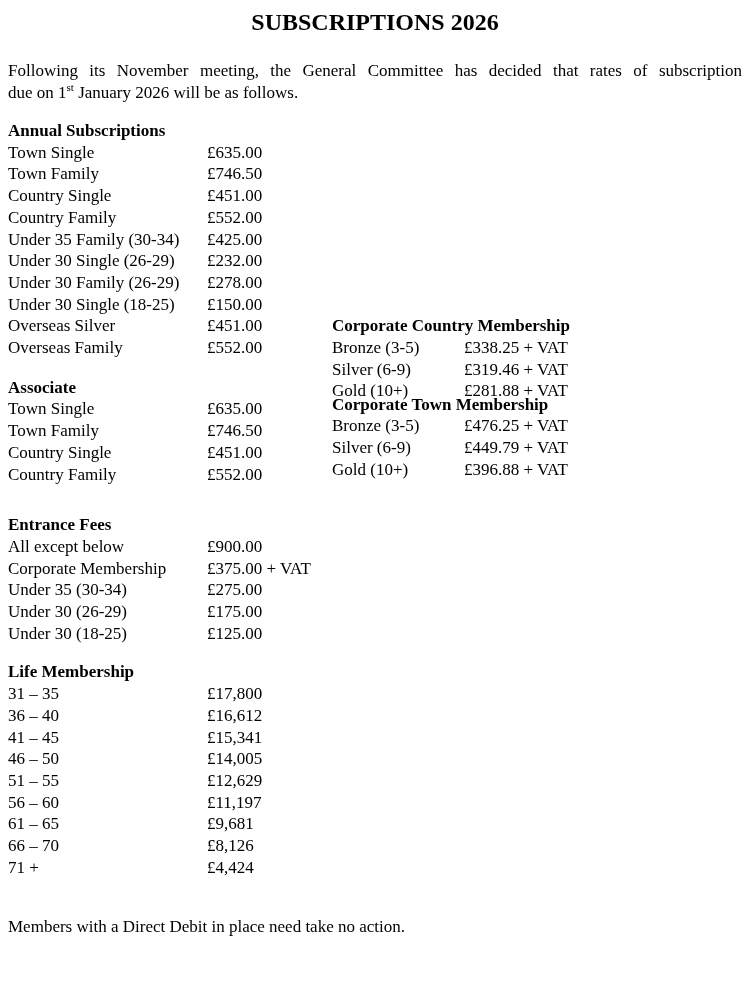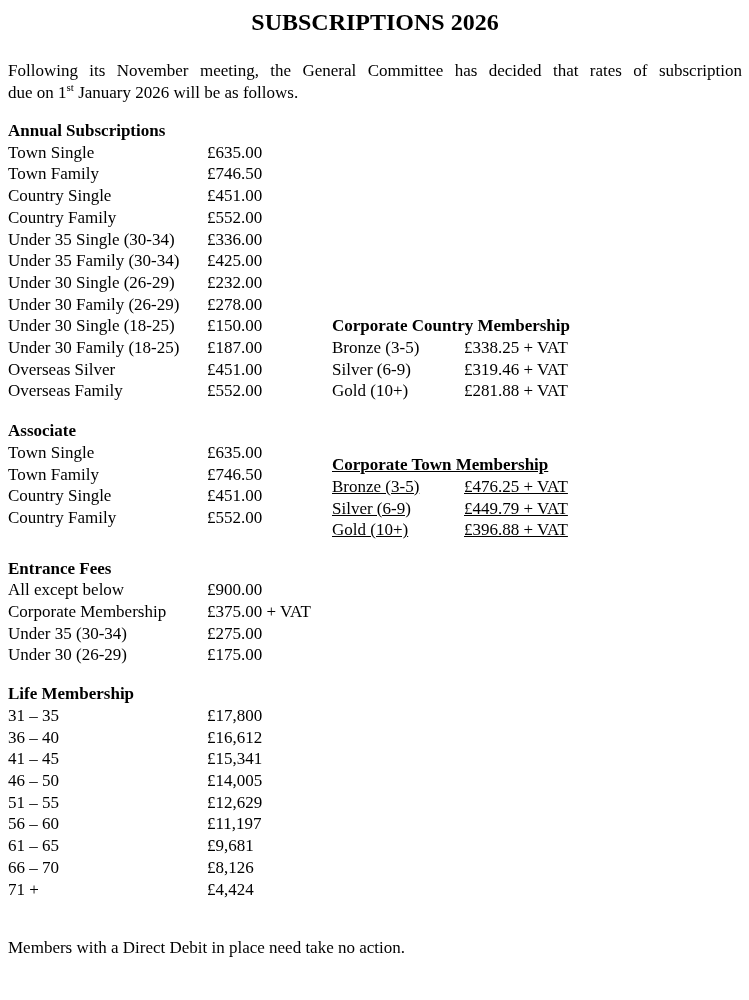--- a/index.html
+++ b/index.html
@@ -59,21 +59,21 @@
   }
   .fee-row .amt { white-space: nowrap; }
   .corp-block {
     position: absolute;
     left: 324px;
     width: 400px;
   }
   
   .corp-country { top: 195.3px; }
   
-  .corp-town { top: 34px; text-decoration: underline; }
+  .corp-town { top: 17px; }
   .corp-block .fee-row .lbl { width: 132px; }
   .life-header { display: flex; font-weight: bold; }
   .life-header .col1 { width: 199px; flex-shrink: 0; }
   .life-header .col2 { padding-left: 8px; }
   .footer-note {
     margin-top: 37px;
     line-height: 22px;
   }
 </style>
 </head>
@@ -105,24 +105,20 @@
         <div class="fee-row">
           <span class="lbl">Country Single</span>
           <span class="amt">£451.00</span>
         </div>
 
         <div class="fee-row">
           <span class="lbl">Country Family</span>
           <span class="amt">£552.00</span>
         </div>
 
-        <div class="fee-row">
-          <span class="lbl">Under 35 Single (30-34)</span>
-          <span class="amt">£336.00</span>
-        </div>
 
         <div class="fee-row">
           <span class="lbl">Under 35 Family (30-34)</span>
           <span class="amt">£425.00</span>
         </div>
 
         <div class="fee-row">
           <span class="lbl">Under 30 Single (26-29)</span>
           <span class="amt">£232.00</span>
         </div>
@@ -130,24 +126,20 @@
         <div class="fee-row">
           <span class="lbl">Under 30 Family (26-29)</span>
           <span class="amt">£278.00</span>
         </div>
 
         <div class="fee-row">
           <span class="lbl">Under 30 Single (18-25)</span>
           <span class="amt">£150.00</span>
         </div>
 
-        <div class="fee-row">
-          <span class="lbl">Under 30 Family (18-25)</span>
-          <span class="amt">£187.00</span>
-        </div>
 
         <div class="fee-row">
           <span class="lbl">Overseas Silver</span>
           <span class="amt">£451.00</span>
         </div>
 
         <div class="fee-row">
           <span class="lbl">Overseas Family</span>
           <span class="amt">£552.00</span>
         </div>
@@ -237,20 +229,24 @@
         <div class="fee-row">
           <span class="lbl">Under 35 (30-34)</span>
           <span class="amt">£275.00</span>
         </div>
 
         <div class="fee-row">
           <span class="lbl">Under 30 (26-29)</span>
           <span class="amt">£175.00</span>
         </div>
 
+        <div class="fee-row">
+          <span class="lbl">Under 30 (18-25)</span>
+          <span class="amt">£125.00</span>
+        </div>
       </div>
   </div>
 
   <div class="section sec-life">
     <div class="heading">Life Membership</div>
     <div>
 
         <div class="fee-row">
           <span class="lbl">31 – 35</span>
           <span class="amt">£17,800</span>

